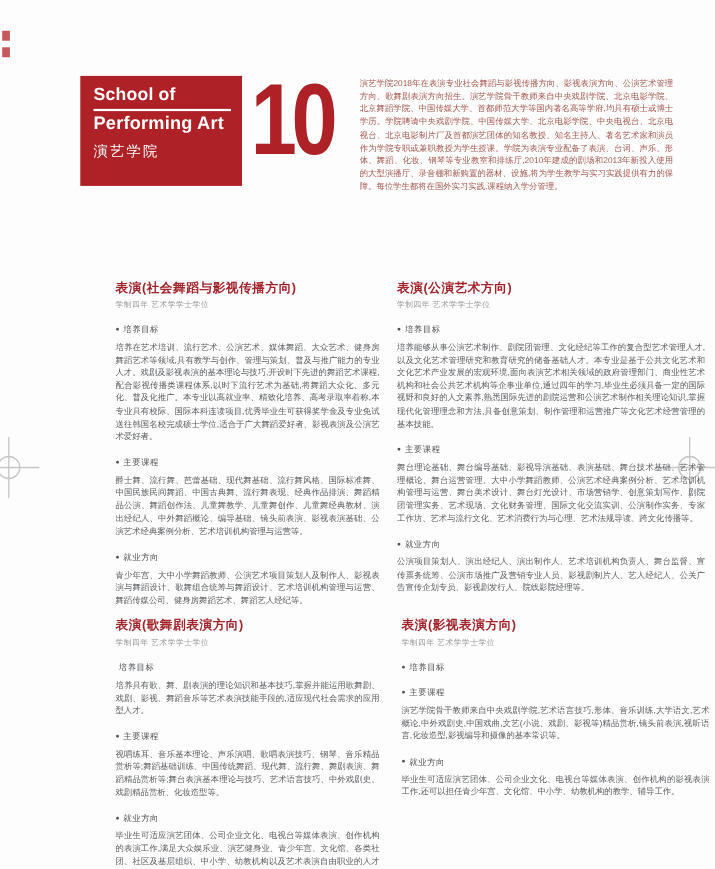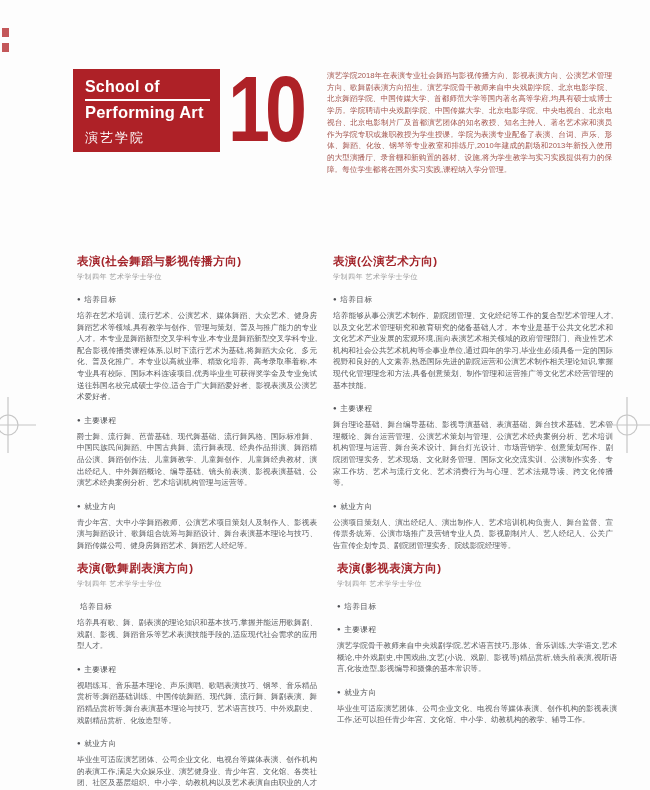--- a/index.html
+++ b/index.html
@@ -26,21 +26,21 @@
   .mark-red.m1 { top: 28px; }
   .mark-red.m2 { top: 43px; }
   .regmark { position: absolute; }
   .regmark.left  { left: -20px; top: 397px; }
   .regmark.right { left: 599px; top: 397px; }
 
   
   .red-box {
     position: absolute;
     left: 73px; top: 69px;
-    width: 147px; height: 83px;
+    width: 147px; height: 100px;
     background: #ae2127;
     color: #ffffff;
     padding: 9px 10px 6px 12px;
   }
   .red-box .en1 {
     font-size: 16px; font-weight: bold; letter-spacing: .2px;
     border-bottom: 2px solid #ffffff;
     padding-bottom: 3px; margin-bottom: 2px;
   }
   .red-box .en2 { font-size: 16.5px; font-weight: bold; letter-spacing: .2px; }
@@ -63,21 +63,21 @@
     left: 327px; top: 70px;
     width: 285px;
     font-size: 7.6px;
     line-height: 11.7px;
     color: #a4564f;
     text-align: justify;
     word-break: break-all;
   }
 
   
-  .section { position: absolute; }
+  .section { position: absolute; margin-left: 28px; }
   .sec-1 { left: 77px;  top: 254px; width: 240px; }
   .sec-2 { left: 333px; top: 254px; width: 280px; }
   .sec-3 { left: 77px;  top: 561px; width: 240px; }
   .sec-4 { left: 337px; top: 561px; width: 280px; }
 
   .sec-title {
     color: #a3242a;
     font-size: 11.5px;
     font-weight: bold;
     letter-spacing: .5px;
@@ -131,46 +131,46 @@
 
   <div class="chapter">10</div>
 
   <p class="intro">演艺学院2018年在表演专业社会舞蹈与影视传播方向、影视表演方向、公演艺术管理方向、歌舞剧表演方向招生。演艺学院骨干教师来自中央戏剧学院、北京电影学院、北京舞蹈学院、中国传媒大学、首都师范大学等国内著名高等学府,均具有硕士或博士学历。学院聘请中央戏剧学院、中国传媒大学、北京电影学院、中央电视台、北京电视台、北京电影制片厂及首都演艺团体的知名教授、知名主持人、著名艺术家和演员作为学院专职或兼职教授为学生授课。学院为表演专业配备了表演、台词、声乐、形体、舞蹈、化妆、钢琴等专业教室和排练厅,2010年建成的剧场和2013年新投入使用的大型演播厅、录音棚和新购置的器材、设施,将为学生教学与实习实践提供有力的保障。每位学生都将在国外实习实践,课程纳入学分管理。</p>
 
   <section class="section sec-1">
     <h2 class="sec-title">表演(社会舞蹈与影视传播方向)</h2>
     <div class="sec-degree">学制四年 艺术学学士学位</div>
     <div class="block">
       <div class="block-label"><span class="bullet">●</span><span>培养目标</span></div>
-      <p class="block-text">培养在艺术培训、流行艺术、公演艺术、媒体舞蹈、大众艺术、健身房舞蹈艺术等领域,具有教学与创作、管理与策划、普及与推广能力的专业人才。本专业是舞蹈新型交叉学科专业,本专业是舞蹈新型交叉学科专业,配合影视传播类课程体系,以时下流行艺术为基础,将舞蹈大众化、多元化、普及化推广。本专业以高就业率、精致化培养、高考录取率着称,本专业具有校际、国际本科连读项目,优秀毕业生可获得奖学金及专业免试送往韩国名校完成硕士学位,适合于广大舞蹈爱好者、影视表演及公演艺术爱好者。</p>
+      <p class="block-text">培养在艺术培训、流行艺术、公演艺术、媒体舞蹈、大众艺术、健身房舞蹈艺术等领域,具有教学与创作、管理与策划、普及与推广能力的专业人才。戏剧及影视表演的基本理论与技巧,开设时下先进的舞蹈艺术课程,配合影视传播类课程体系,以时下流行艺术为基础,将舞蹈大众化、多元化、普及化推广。本专业以高就业率、精致化培养、高考录取率着称,本专业具有校际、国际本科连读项目,优秀毕业生可获得奖学金及专业免试送往韩国名校完成硕士学位,适合于广大舞蹈爱好者、影视表演及公演艺术爱好者。</p>
     </div>
     <div class="block">
       <div class="block-label"><span class="bullet">●</span><span>主要课程</span></div>
       <p class="block-text">爵士舞、流行舞、芭蕾基础、现代舞基础、流行舞风格、国际标准舞、中国民族民间舞蹈、中国古典舞、流行舞表现、经典作品排演、舞蹈精品公演、舞蹈创作法、儿童舞教学、儿童舞创作、儿童舞经典教材、演出经纪人、中外舞蹈概论、编导基础、镜头前表演、影视表演基础、公演艺术经典案例分析、艺术培训机构管理与运营等。</p>
     </div>
     <div class="block">
       <div class="block-label"><span class="bullet">●</span><span>就业方向</span></div>
-      <p class="block-text">青少年宫、大中小学舞蹈教师、公演艺术项目策划人及制作人、影视表演与舞蹈设计、歌舞组合统筹与舞蹈设计、舞台表演基本理论与技巧、舞蹈传媒公司、健身房舞蹈艺术、舞蹈艺人经纪等。</p>
+      <p class="block-text">青少年宫、大中小学舞蹈教师、公演艺术项目策划人及制作人、影视表演与舞蹈设计、歌舞组合统筹与舞蹈设计、艺术培训机构管理与运营、舞蹈传媒公司、健身房舞蹈艺术、舞蹈艺人经纪等。</p>
     </div>
   </section>
 
   <section class="section sec-2">
     <h2 class="sec-title">表演(公演艺术方向)</h2>
     <div class="sec-degree">学制四年 艺术学学士学位</div>
     <div class="block">
       <div class="block-label"><span class="bullet">●</span><span>培养目标</span></div>
       <p class="block-text">培养能够从事公演艺术制作、剧院团管理、文化经纪等工作的复合型艺术管理人才,以及文化艺术管理研究和教育研究的储备基础人才。本专业是基于公共文化艺术和文化艺术产业发展的宏观环境,面向表演艺术相关领域的政府管理部门、商业性艺术机构和社会公共艺术机构等企事业单位,通过四年的学习,毕业生必须具备一定的国际视野和良好的人文素养,熟悉国际先进的剧院运营和公演艺术制作相关理论知识,掌握现代化管理理念和方法,具备创意策划、制作管理和运营推广等文化艺术经营管理的基本技能。</p>
     </div>
     <div class="block">
       <div class="block-label"><span class="bullet">●</span><span>主要课程</span></div>
-      <p class="block-text">舞台理论基础、舞台编导基础、影视导演基础、表演基础、舞台技术基础、艺术管理概论、舞台运营管理、公演艺术策划与管理、公演艺术经典案例分析、艺术培训机构管理与运营、舞台美术设计、舞台灯光设计、市场营销学、创意策划写作、剧院团管理实务、艺术现场、文化财务管理、国际文化交流实训、公演制作实务、专家工作坊、艺术与流行文化、艺术消费行为与心理、艺术法规导读、跨文化传播等。</p>
-    </div>
-    <div class="block">
-      <div class="block-label"><span class="bullet">●</span><span>就业方向</span></div>
-      <p class="block-text">公演项目策划人、演出经纪人、演出制作人、艺术培训机构负责人、舞台监督、宣传票务统筹、公演市场推广及营销专业人员、影视剧制片人、艺人经纪人、公关广告宣传企划专员、剧院团管理实务、院线影院经理等。</p>
+      <p class="block-text">舞台理论基础、舞台编导基础、影视导演基础、表演基础、舞台技术基础、艺术管理概论、舞台运营管理、大中小学舞蹈教师、公演艺术经典案例分析、艺术培训机构管理与运营、舞台美术设计、舞台灯光设计、市场营销学、创意策划写作、剧院团管理实务、艺术现场、文化财务管理、国际文化交流实训、公演制作实务、专家工作坊、艺术与流行文化、艺术消费行为与心理、艺术法规导读、跨文化传播等。</p>
+    </div>
+    <div class="block">
+      <div class="block-label"><span class="bullet">●</span><span>就业方向</span></div>
+      <p class="block-text">公演项目策划人、演出经纪人、演出制作人、艺术培训机构负责人、舞台监督、宣传票务统筹、公演市场推广及营销专业人员、影视剧制片人、艺人经纪人、公关广告宣传企划专员、影视剧发行人、院线影院经理等。</p>
     </div>
   </section>
 
   <section class="section sec-3">
     <h2 class="sec-title">表演(歌舞剧表演方向)</h2>
     <div class="sec-degree">学制四年 艺术学学士学位</div>
     <div class="block">
       <div class="block-label"><span class="bullet"></span><span>培养目标</span></div>
       <p class="block-text">培养具有歌、舞、剧表演的理论知识和基本技巧,掌握并能运用歌舞剧、戏剧、影视、舞蹈音乐等艺术表演技能手段的,适应现代社会需求的应用型人才。</p>
     </div>

